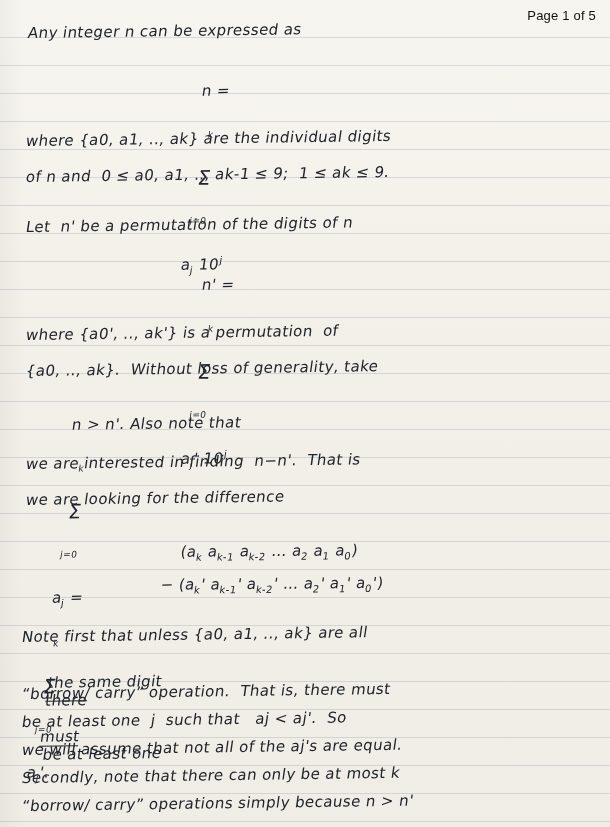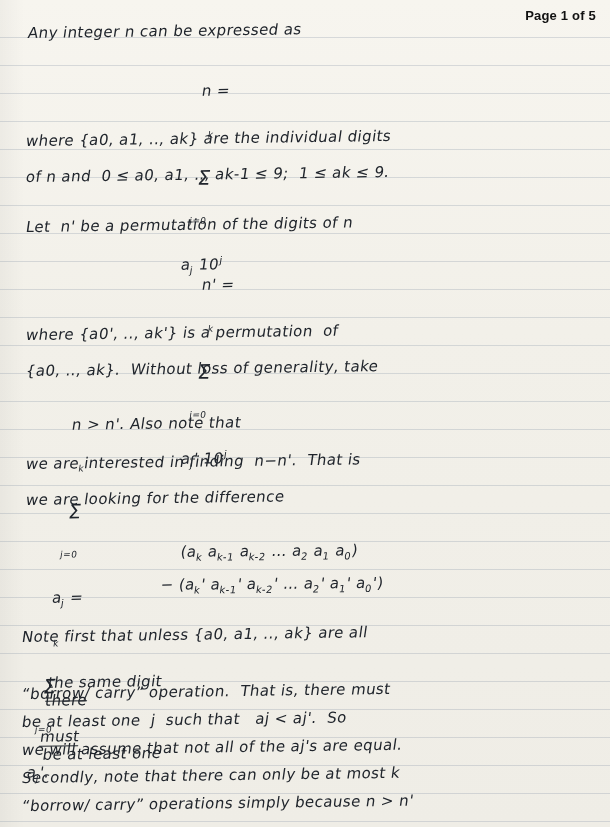--- a/index.html
+++ b/index.html
@@ -35,21 +35,21 @@
       rgba(140,152,168,0.30) 28px
     );
     background-position: 0 10px;
     pointer-events: none;
   }
   #page-number {
     position: absolute;
     right: 14px;
     top: 8px;
     font-family: "Liberation Sans", sans-serif;
-    font-weight: bold;
+    font-weight: normal;
     font-size: 13px;
     color: #111;
     letter-spacing: 0.2px;
   }
   .hand {
     font-family: "DejaVu Sans", sans-serif;
     color: #20252c;
     white-space: pre;
     position: absolute;
     font-size: 14.5px;

